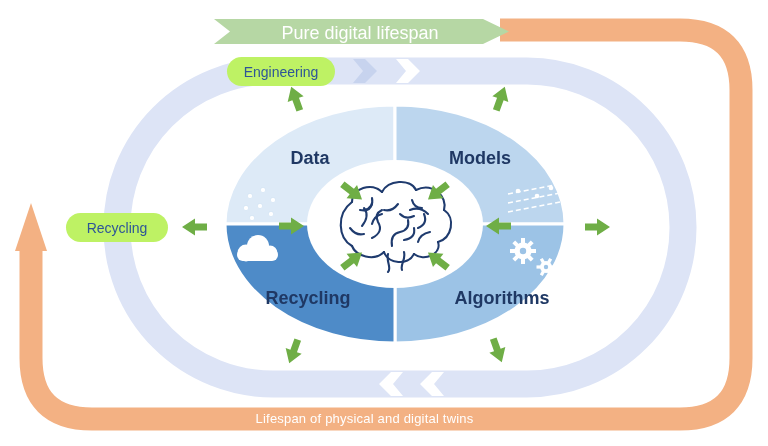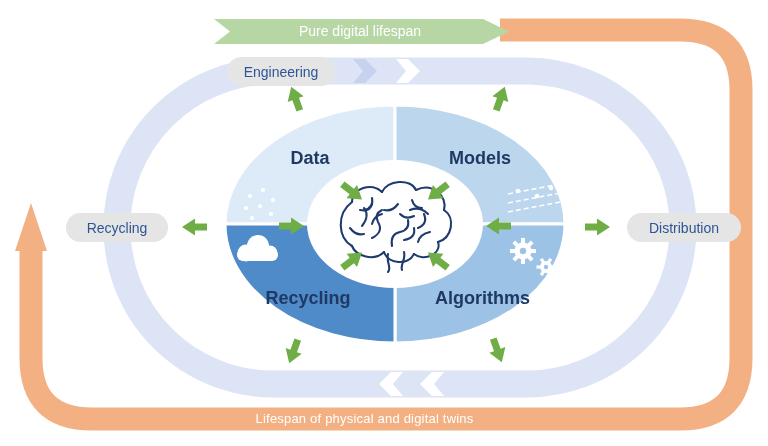--- a/index.html
+++ b/index.html
@@ -2,28 +2,28 @@
 <html><head>
 <meta charset="utf-8">
 <style>
   html,body{margin:0;padding:0;background:#fff;}
   .stage{
     position:relative;width:768px;height:446px;overflow:hidden;background:#ffffff;
     font-family:"Liberation Sans", sans-serif;
   }
   .stage svg{position:absolute;left:0;top:0;}
   .pill{
-    position:absolute;height:29px;border-radius:15px;background:#e5e5e5;
+    position:absolute;height:29px;border-radius:15px;background:#bef264;
     color:#2e5597;font-size:14px;display:flex;align-items:center;justify-content:center;
   }
   .quadlabel{
     position:absolute;font-size:18px;font-weight:bold;color:#1f3864;text-align:center;
   }
   .bannertext{
-    position:absolute;color:#ffffff;font-size:14px;text-align:center;
+    position:absolute;color:#ffffff;font-size:18px;text-align:center;
   }
   .bannertext.bottom{font-size:13px;letter-spacing:.2px;}
 </style>
 </head>
 <body>
 
 <div class="stage">
 
   <svg width="768" height="446" viewBox="0 0 768 446">
 
@@ -149,21 +149,20 @@
       <path d="M -11 -3.5 L 1 -3.5 L 1 -8.5 L 14 0 L 1 8.5 L 1 3.5 L -11 3.5 Z" transform="translate(439 191) rotate(142)"></path>
       <path d="M -11 -3.5 L 1 -3.5 L 1 -8.5 L 14 0 L 1 8.5 L 1 3.5 L -11 3.5 Z" transform="translate(351 261) rotate(-38)"></path>
       <path d="M -11 -3.5 L 1 -3.5 L 1 -8.5 L 14 0 L 1 8.5 L 1 3.5 L -11 3.5 Z" transform="translate(439 261) rotate(-142)"></path>
     </g>
   </svg>
 
   <div class="bannertext" style="left:250px;top:23px;width:220px;">Pure digital lifespan</div>
   <div class="bannertext bottom" style="left:0;top:411px;width:729px;">Lifespan of physical and digital twins</div>
 
   <div class="pill" style="left:227px;top:57px;width:108px;">Engineering</div>
-  <div class="pill" style="left:627px;top:213px;width:114px;">Distribution</div>
   <div class="pill" style="left:66px;top:213px;width:102px;text-align:right;">Recycling</div>
 
   <div class="quadlabel" style="left:265px;top:148px;width:90px;">Data</div>
   <div class="quadlabel" style="left:430px;top:148px;width:100px;">Models</div>
-  <div class="quadlabel" style="left:420px;top:288px;width:110px;text-align:right;">Algorithms</div>
+  <div class="quadlabel" style="left:447px;top:288px;width:110px;">Algorithms</div>
   <div class="quadlabel" style="left:258px;top:288px;width:100px;">Recycling</div>
 
 </div>
 
 </body></html>

